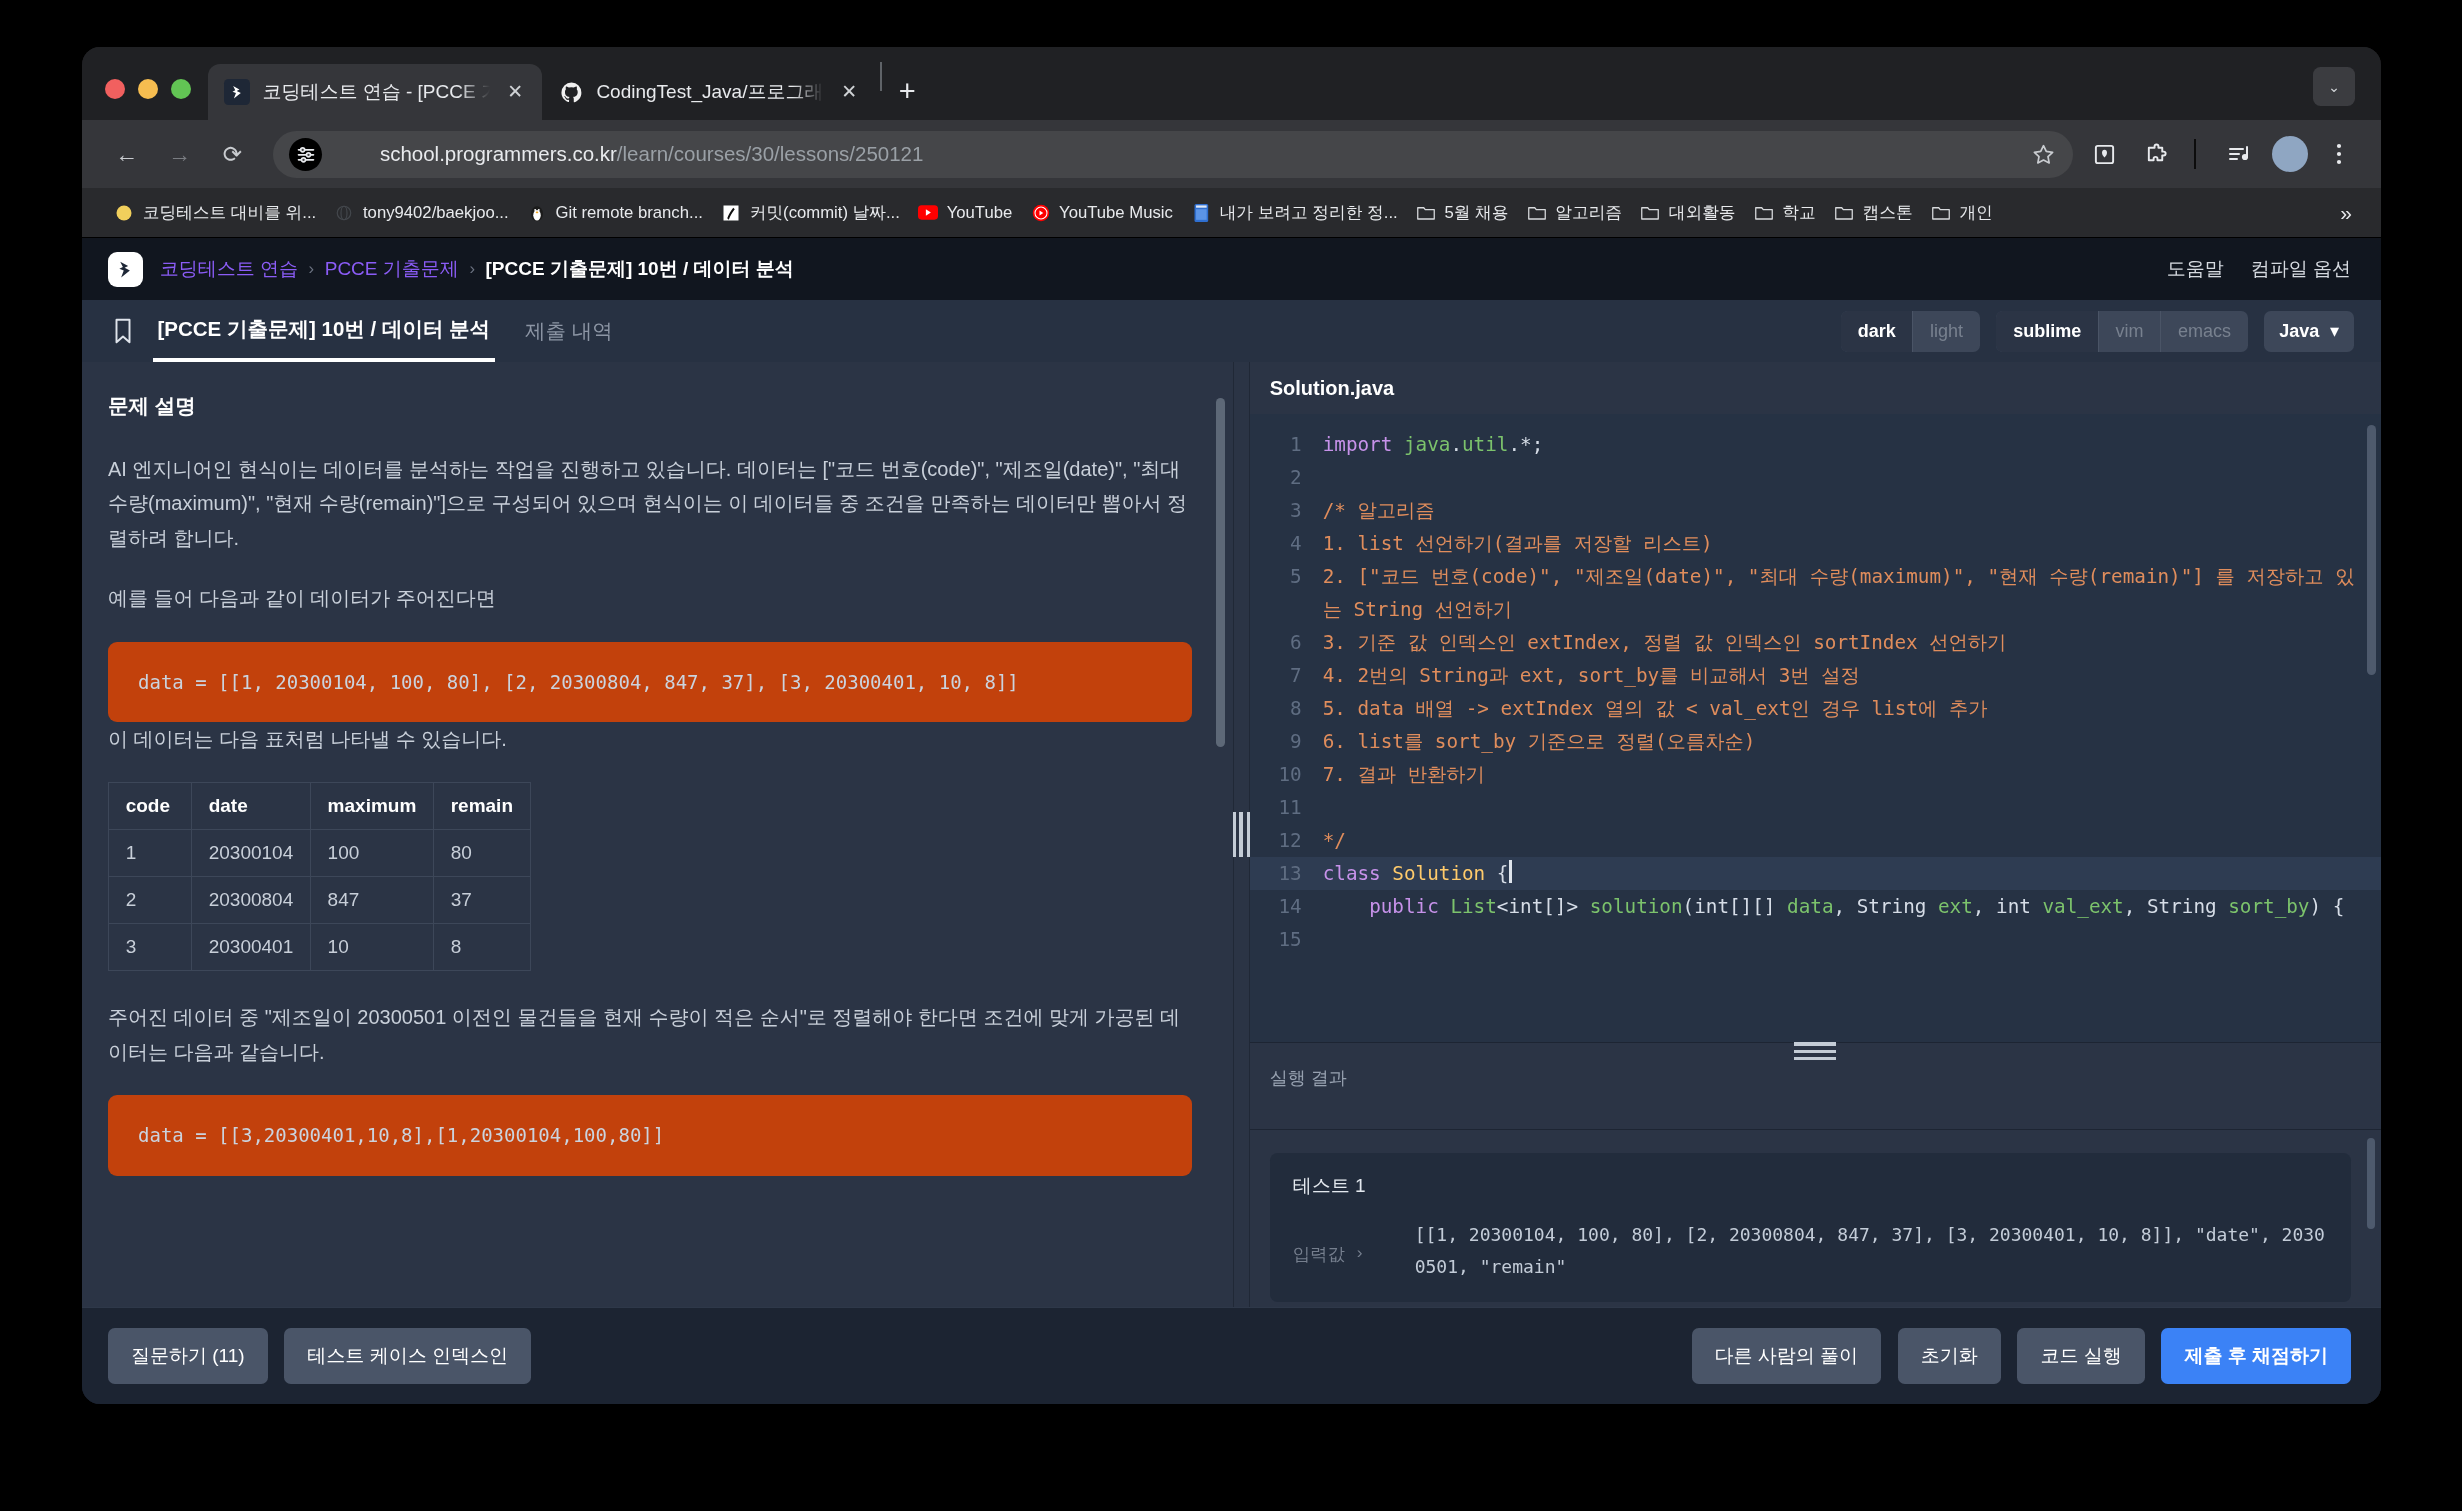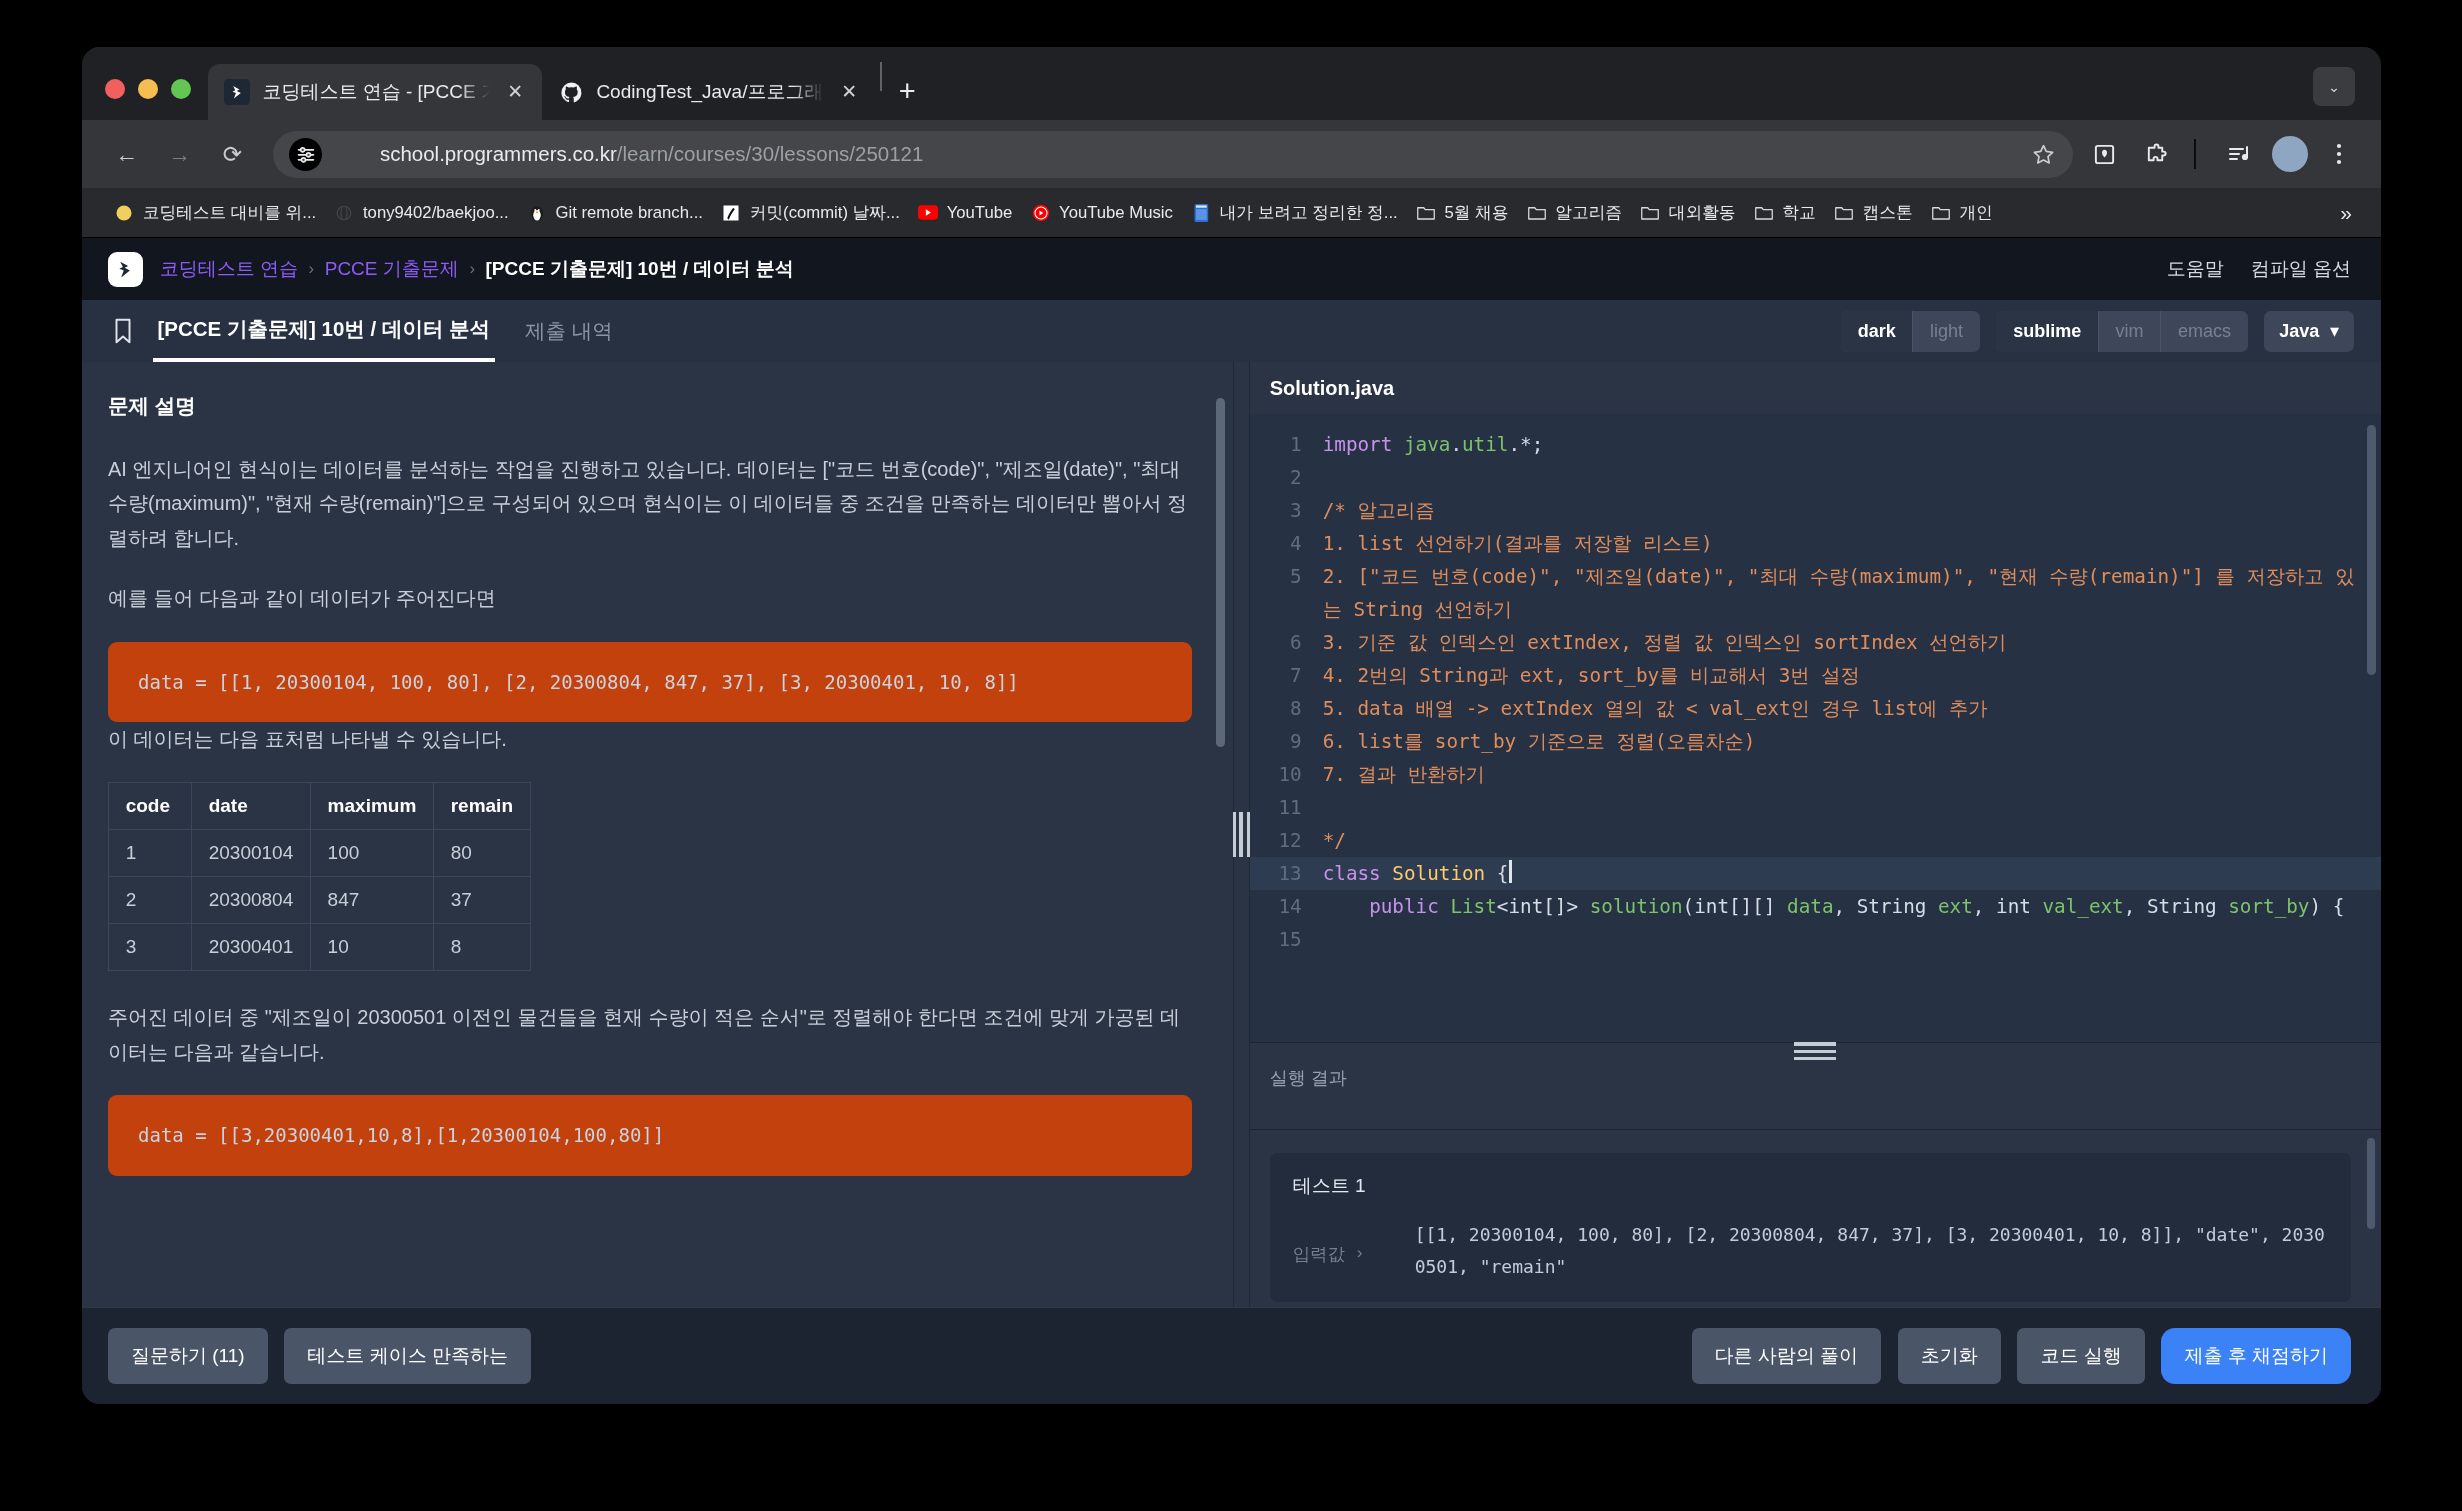--- a/index.html
+++ b/index.html
@@ -262,21 +262,21 @@
   .footer {
     height: 97px; flex: 0 0 97px; background: #1c2432;
     border-top: 1.5px solid #2e3849;
     display: flex; align-items: center; padding: 0 30px 0 26px;
   }
   .btn {
     height: 56px; border-radius: 6.8px; background: #4a5568;
     color: #fff; font-size: 19px; display: flex; align-items: center;
     padding: 0 23px; margin-right: 16.7px; white-space: nowrap;
   }
-  .btn.primary { background: #3b82f6; font-weight: normal; margin-right: 0; border-radius: 14px; }
+  .btn.primary { background: #3b82f6; font-weight: bold; margin-right: 0; }
   .footer-right { margin-left: auto; display: flex; align-items: center; }
   .footer-right .btn { margin-right: 16.7px; }
   .footer-right .btn:last-child { margin-right: 0; }
 </style>
 </head>
 <body>
 
 <div class="desktop">
   <div class="browser">
 
@@ -672,21 +672,21 @@
                 <span class="test-val">[[1, 20300104, 100, 80], [2, 20300804, 847, 37], [3, 20300401, 10, 8]], "date", 20300501, "remain"</span>
               </div>
             </div>
             <div class="res-scroll"></div>
           </div>
         </div>
       </div>
 
       <div class="footer">
         <div class="btn">질문하기 (11)</div>
-        <div class="btn">테스트 케이스 만족하는</div>
+        <div class="btn">테스트 케이스 인덱스인</div>
         <div class="footer-right">
           <div class="btn">다른 사람의 풀이</div>
           <div class="btn">초기화</div>
           <div class="btn">코드 실행</div>
           <div class="btn primary">제출 후 채점하기</div>
         </div>
       </div>
 
     </div>
   </div>

